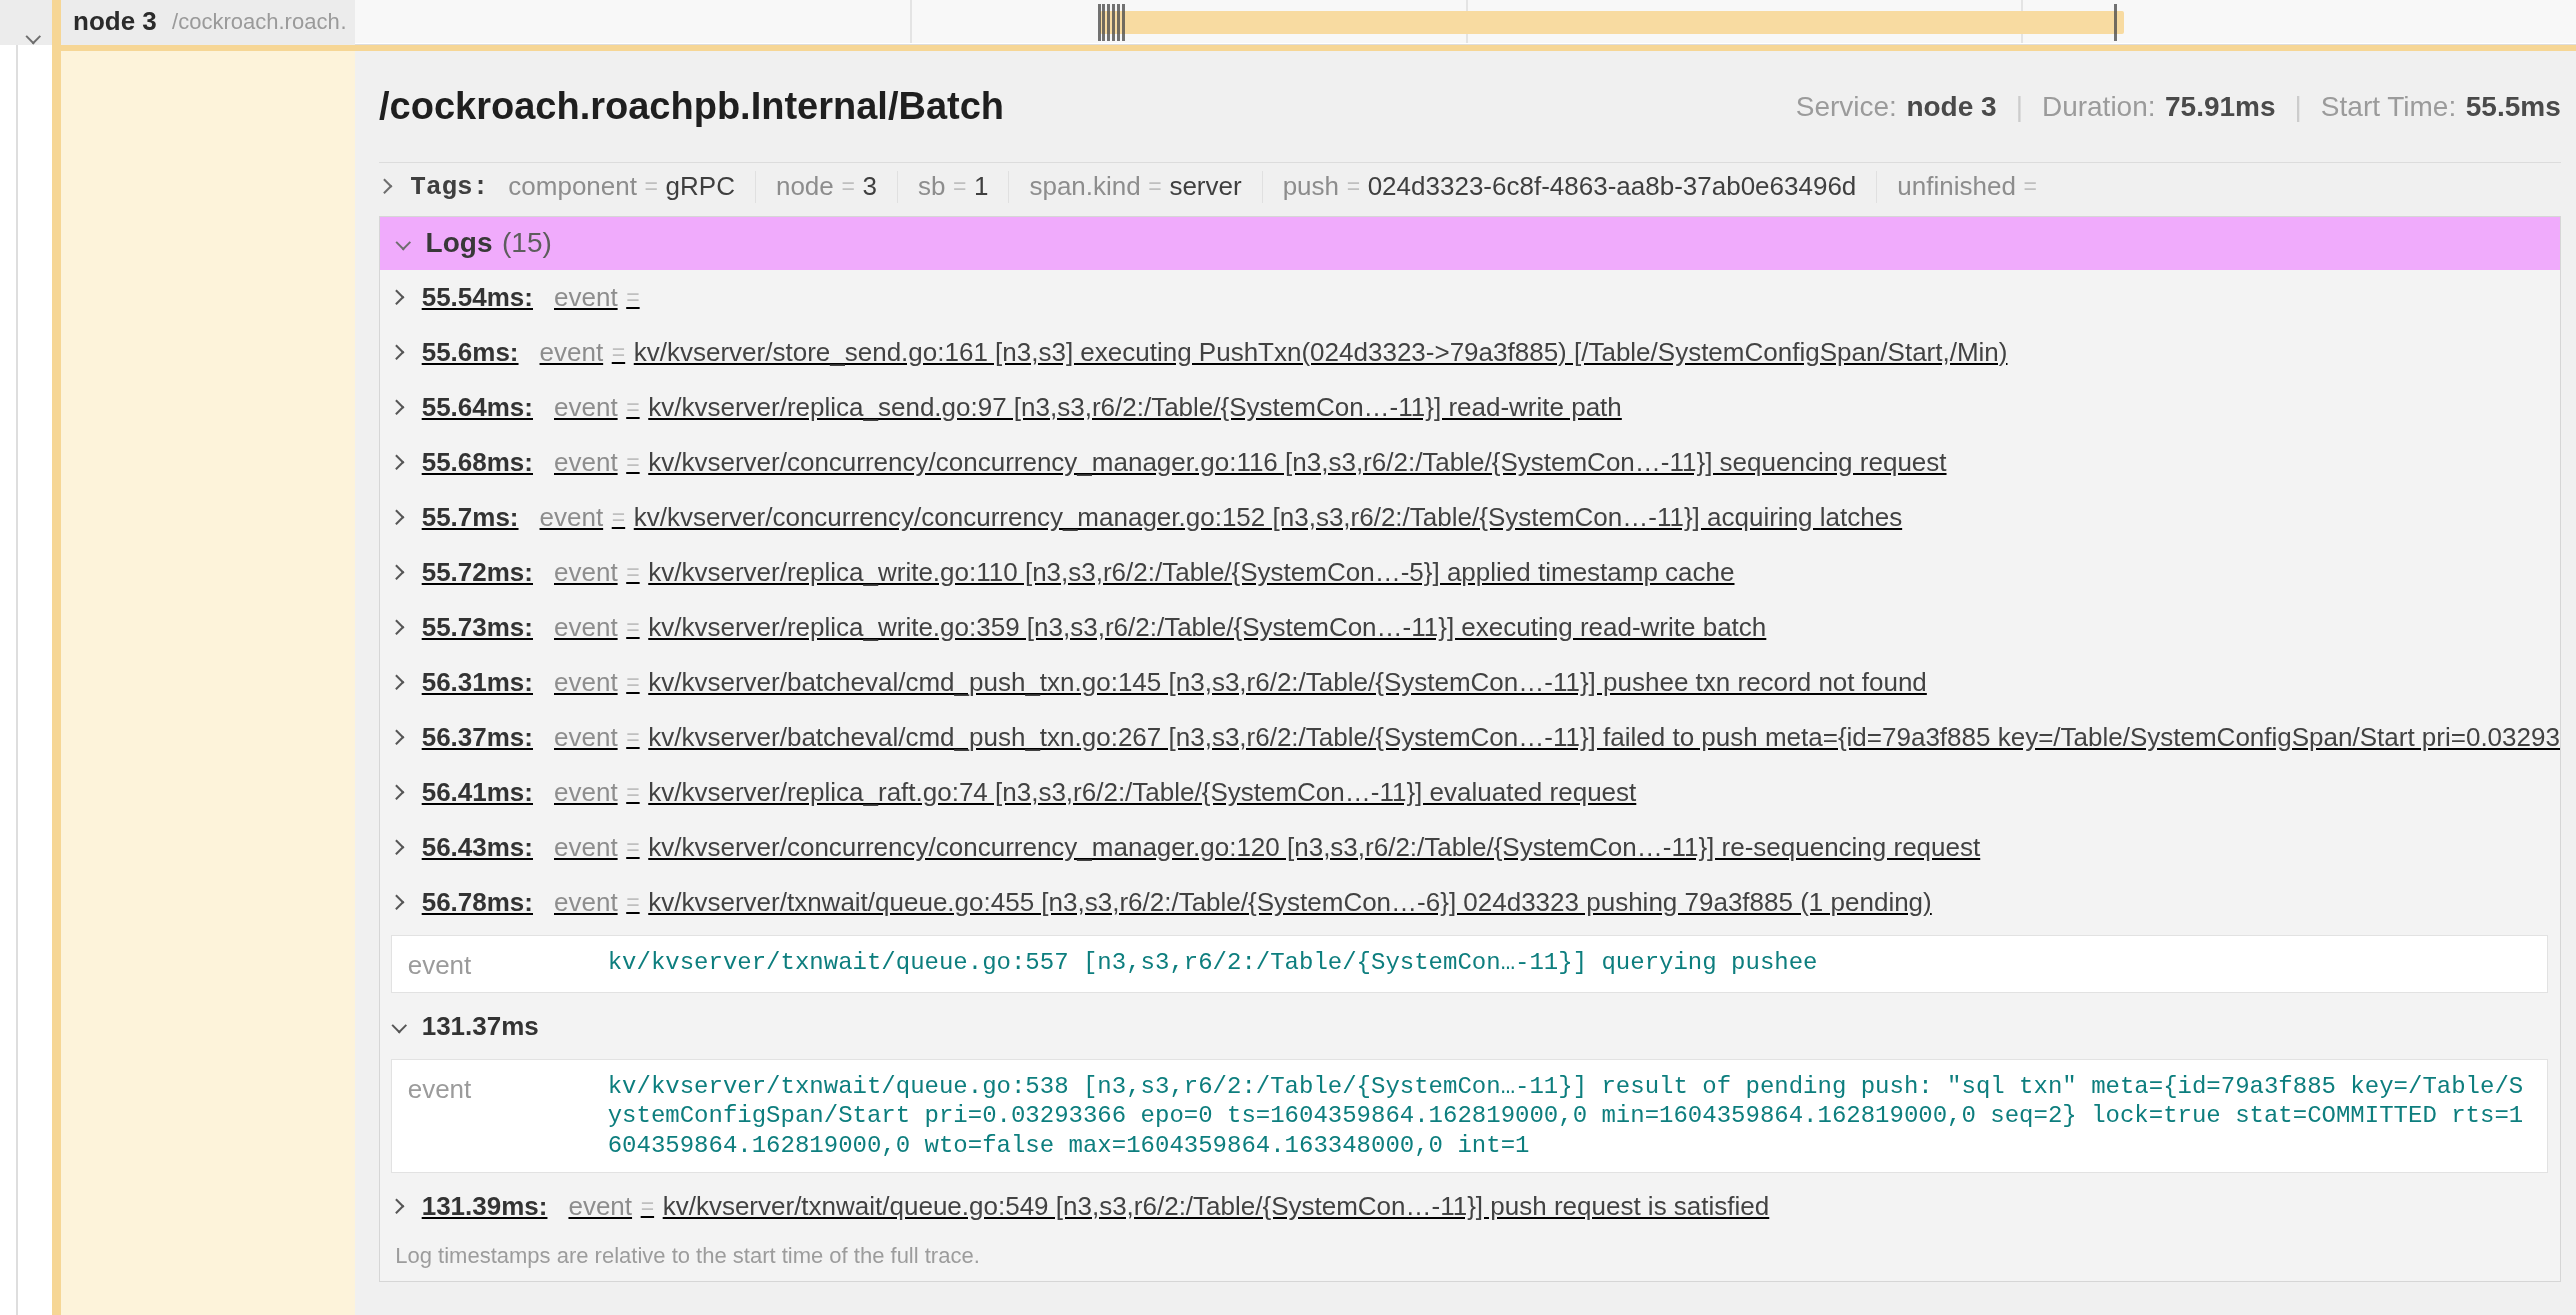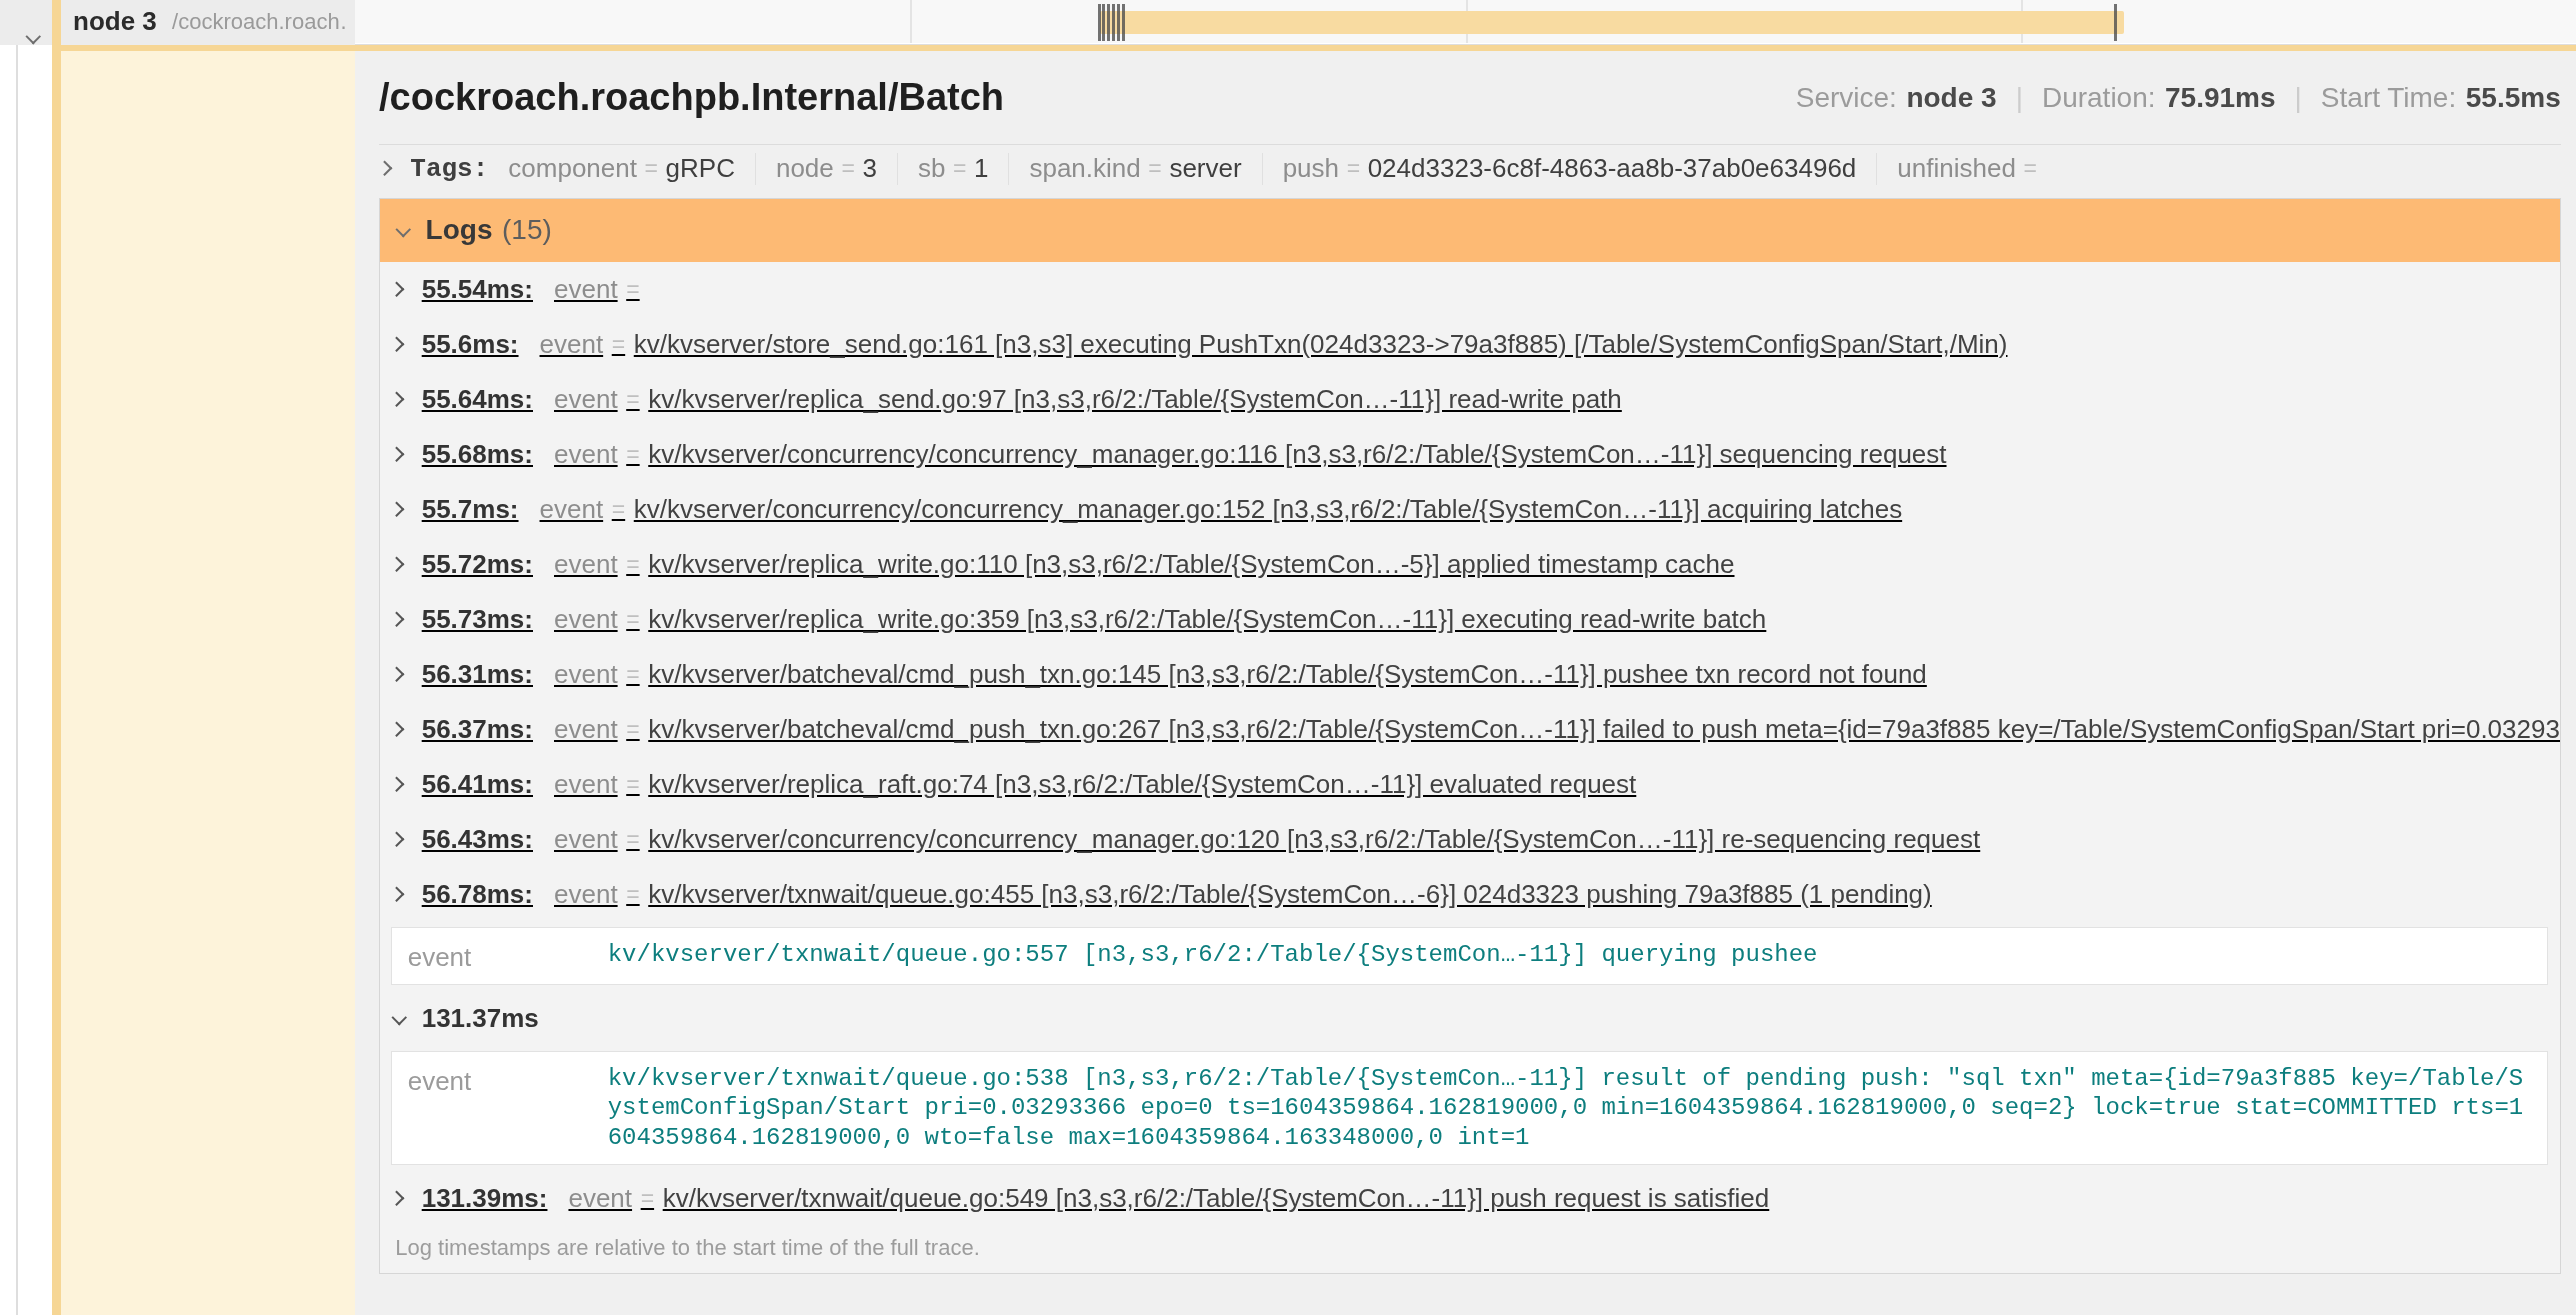--- a/index.html
+++ b/index.html
@@ -21,37 +21,37 @@
   .log-tick { position:absolute; top:3.8px; width:2.9px; height:37px; background:rgba(75,75,75,0.78); }
 
   
   .detail-topbar { position:absolute; left:52px; top:45px; width:2524px; height:6.7px; background:#f6d695; }
   .gutter-line { position:absolute; left:16px; top:45px; width:1.9px; height:1271px; background:#dedede; }
   .svc-stripe { position:absolute; left:52px; top:0; width:8.6px; height:1316px; background:#f6d695; }
   .name-col-tint { position:absolute; left:61px; top:51px; width:294px; height:1264px; background:#fdf3da; }
 
   
   .detail { position:absolute; left:355px; top:51px; width:2221px; height:1264px; background:#f0f0f0; padding:0 15.3px 0 24px; overflow:hidden; }
-  .detail-header { display:flex; align-items:center; justify-content:space-between; height:94px; border-bottom:1.9px solid #dcdcdc;text-align:right; }
+  .detail-header { display:flex; align-items:center; justify-content:space-between; height:112px; border-bottom:1.9px solid #dcdcdc;text-align:right; }
   .detail-title { font-size:38px; font-weight:bold; color:#1f1f1f; }
   .detail-meta { display:flex; align-items:center; font-size:28px; color:#9b9b9b; }
   .detail-meta b { color:#4a4a4a; margin-left:9.5px; }
   .meta-sep { color:#cccccc; margin:0 19px; font-size:28px; }
 
   .tags-row { display:flex; align-items:center; height:47px; font-size:26px; white-space:nowrap; overflow:hidden; }
   .tags-label { font-weight:bold; color:#3f3f3f; margin-left:17px;font-family:Liberation Mono, monospace; }
   .tag { display:flex; align-items:center; padding:0 20px; height:32px; }
   .tag + .tag { border-left:1.9px solid #e0e0e0; }
   .tag .k { color:#8d8d8d; }
   .tag .eq { color:#bfbfbf; margin:0 7.6px; font-size:23px; }
   .tag .v { color:#3f3f3f; }
 
   
   .logs-box { margin-top:5.7px; border:1.9px solid #d6d6d6; background:#f3f3f3; }
-  .logs-header { height:63px; background:#fdba74; display:flex; align-items:center; padding-left:15.3px; }
+  .logs-header { height:53px; background:#f0abfc; display:flex; align-items:center; padding-left:15.3px; }
   .logs-title { font-size:28px; font-weight:bold; color:#383838; margin-left:13.3px; }
   .logs-count { font-size:28px; color:#5d5d5d; margin-left:9.5px; }
 
   .log-row { display:flex; align-items:center; height:55px; padding-left:11.4px; font-size:26px; white-space:nowrap; overflow:hidden;text-decoration:underline; }
   .lr-time { font-weight:bold; color:#333333; margin-left:13.3px; }
   .lr-key { color:#8d8d8d; margin-left:21px; }
   .lr-eq { color:#bfbfbf; margin:0 8.6px; font-size:23px; }
   .lr-val { color:#424242; }
   .log-exp-header { display:flex; align-items:center; height:55px; padding-left:11.4px; font-size:26px; }
 

